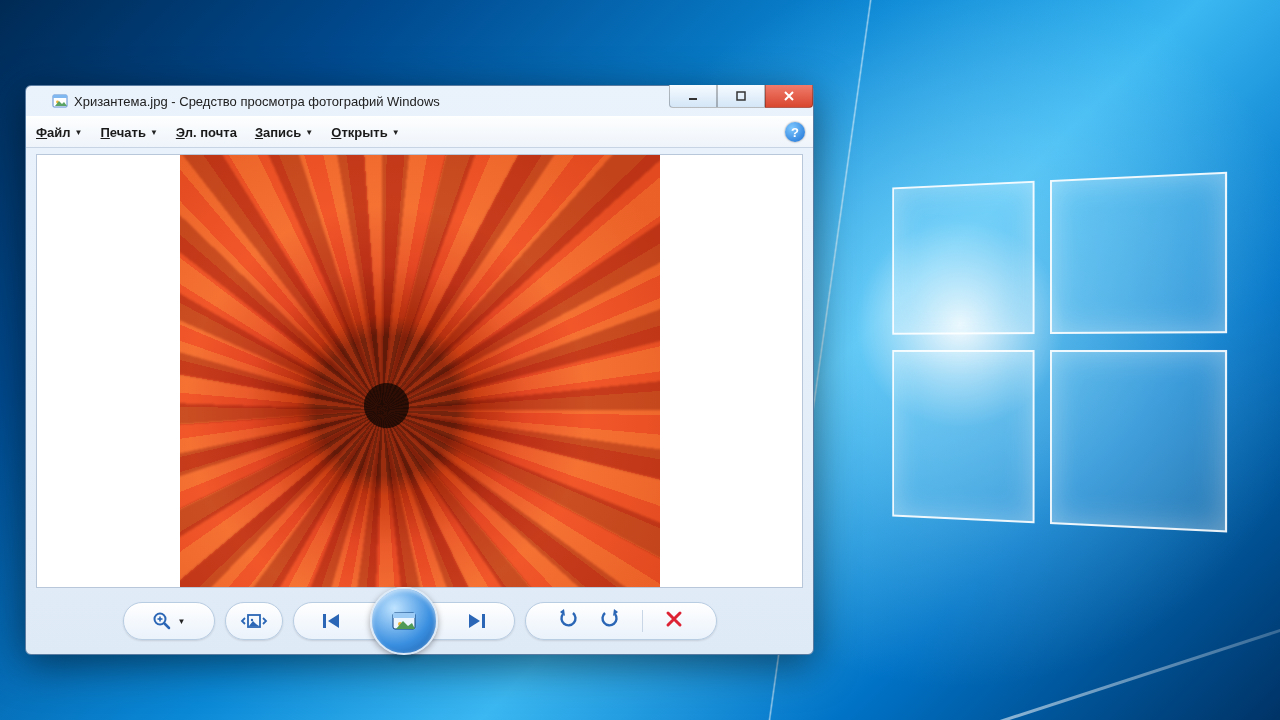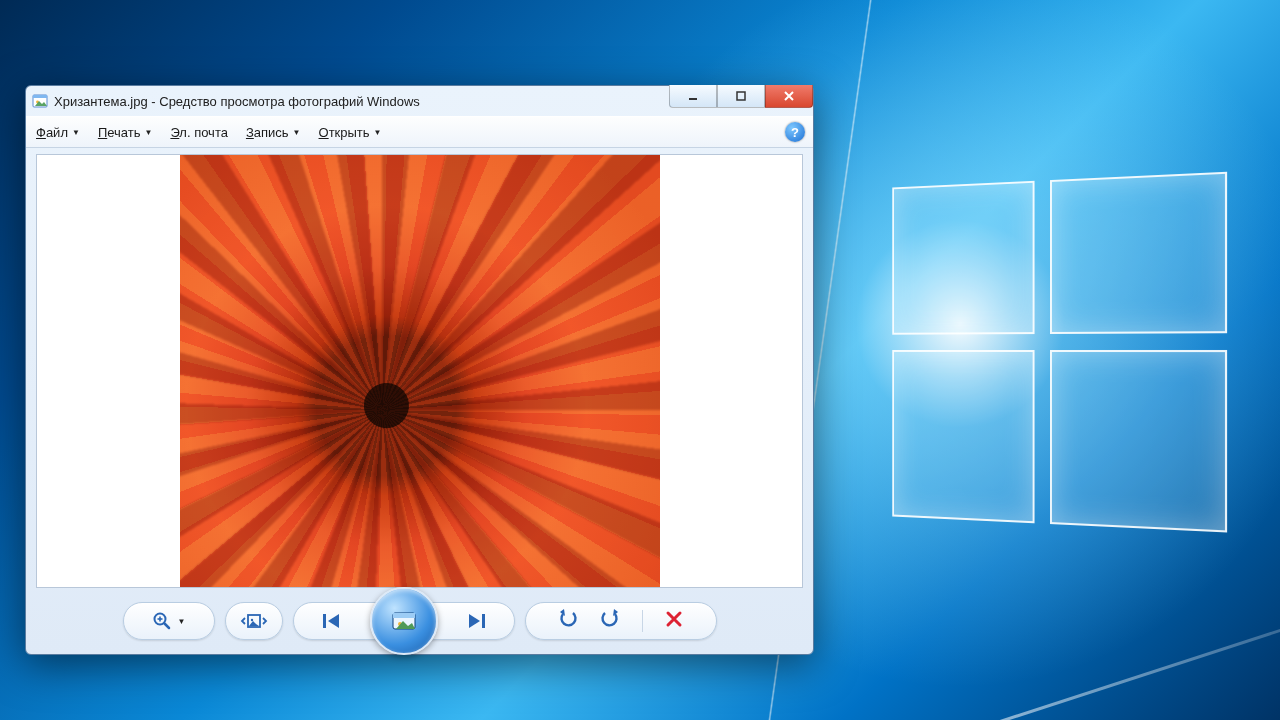--- a/index.html
+++ b/index.html
@@ -14,33 +14,33 @@
   .pane { position:absolute; border:2px solid rgba(255,255,255,.9); background:rgba(180,235,255,.18); box-shadow:inset 0 0 30px rgba(255,255,255,.35); }
   .pane.tl{left:0;top:0;width:150px;height:150px;}
   .pane.tr{left:170px;top:0;width:170px;height:150px;}
   .pane.bl{left:0;top:170px;width:150px;height:170px;}
   .pane.br{left:170px;top:170px;width:170px;height:170px;}
 
   
   .window { position:absolute; left:25px; top:85px; width:787px; height:568px;
     background:linear-gradient(#eaf3fc,#dfeaf7); border:1px solid #5a7ca0; border-radius:6px;
     box-shadow:0 10px 40px rgba(0,0,0,.5); display:flex; flex-direction:column; }
-  .titlebar { height:30px; display:flex; align-items:center; padding:0 6px; position:relative; }
+  .titlebar { height:30px; display:flex; align-items:center; padding:0 6px; position:relative;margin-left:20px; }
   .titlebar .app-icon { width:16px; height:16px; margin-right:6px; }
   .titlebar .title { font-size:13px; color:#202020; white-space:nowrap; }
   .win-controls { position:absolute; right:0; top:-1px; display:flex; }
   .wc-btn { width:46px; height:22px; border:1px solid rgba(0,0,0,.25); border-top:none; display:flex; align-items:center; justify-content:center; font-size:11px;
     background:linear-gradient(#f6fbff,#d4e6f7); }
   .wc-btn.min{border-radius:0 0 0 4px;}
   .wc-btn.close{ background:linear-gradient(#f07b6b,#d9472f); color:#fff; border-radius:0 0 4px 0;}
   .wc-btn svg{display:block;}
 
   .menubar { height:30px; background:linear-gradient(#fdfefe,#eef4fb); border-top:1px solid #fff; border-bottom:1px solid #c6d4e4;
     display:flex; align-items:center; padding:0 10px; font-size:13px; color:#1a1a1a; position:relative;}
-  .menu-item { display:flex; align-items:center; gap:4px; margin-right:18px; cursor:default; }
+  .menu-item { display:flex; align-items:center; gap:4px; margin-right:18px; cursor:default;font-weight:bold; }
   .menu-item .u { text-decoration:underline; }
   .menu-caret { font-size:8px; color:#222; }
   .help-btn { position:absolute; right:8px; top:5px; width:20px; height:20px; border-radius:50%;
     background:radial-gradient(circle at 35% 30%,#7ec8ff,#1b6fd4); color:#fff; font-weight:bold; font-size:13px; display:flex;align-items:center;justify-content:center; box-shadow:0 0 2px rgba(0,0,0,.5);}
   
   .viewport { flex:1; margin:6px 10px 0 10px; border:1px solid #b8c7d9; background:#fff; display:flex; align-items:stretch; }
   .viewport .pad { flex:1; background:#fff; }
   .photo { width:480px; background:
     radial-gradient(circle at 43% 58%, #2b0e04 0 22px, transparent 23px),
     radial-gradient(circle at 43% 58%, #8a2a0e 0 70px, #c23a12 90px, #e8552a 140px, #f46a32 200px, #e85a26 320px);

